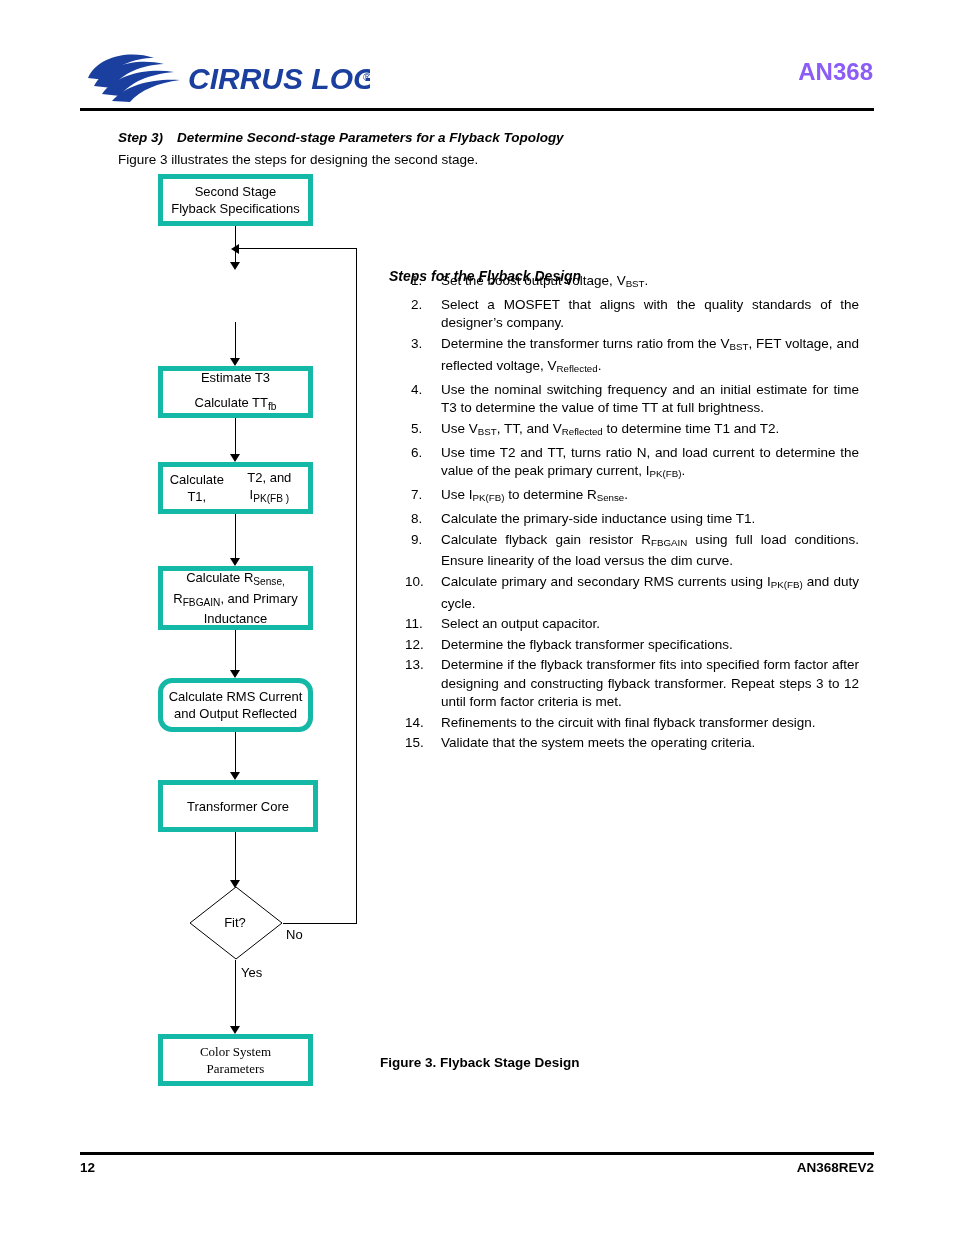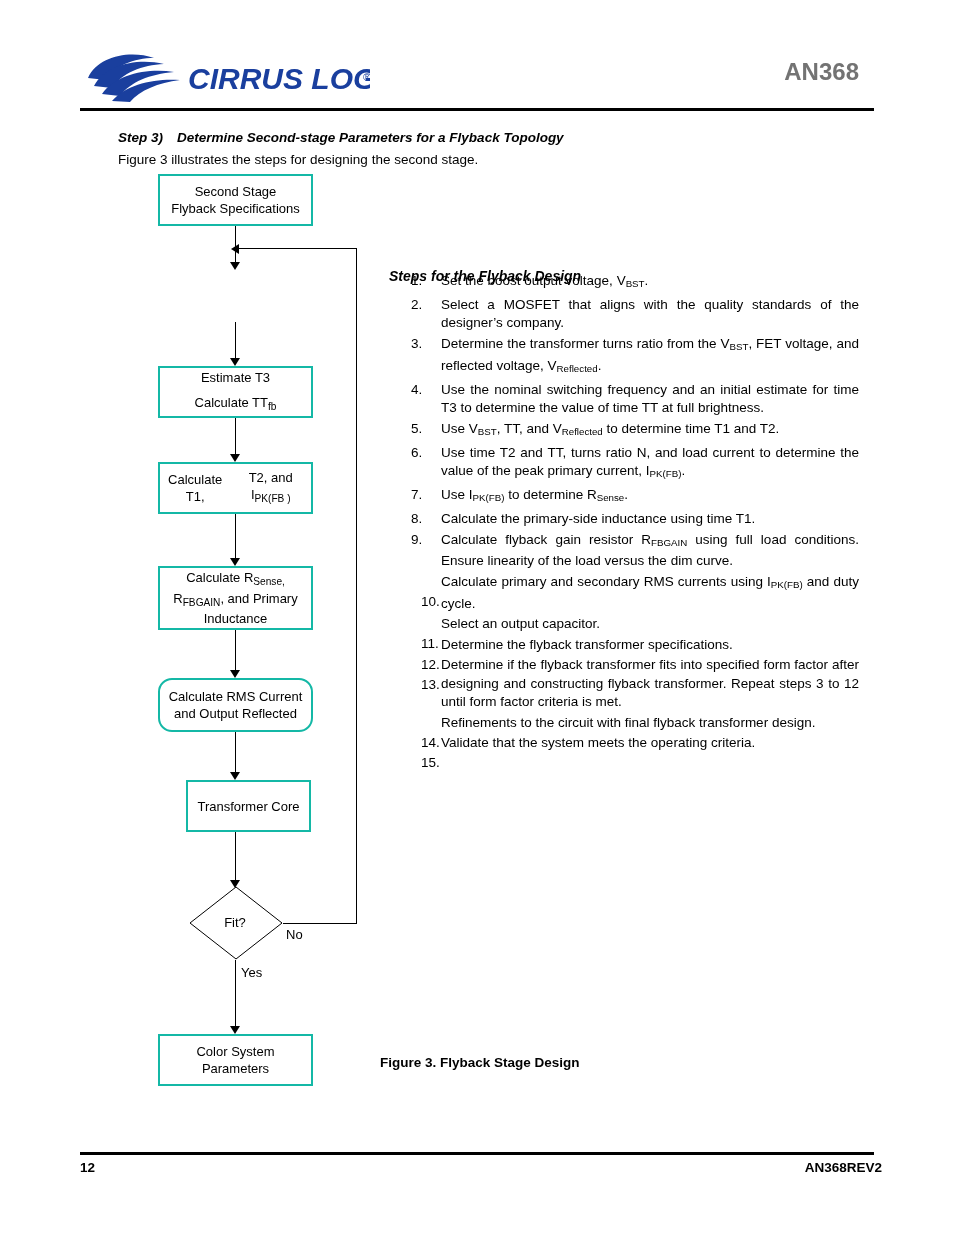--- a/index.html
+++ b/index.html
@@ -31,26 +31,26 @@
   .logo {
     position: absolute;
     left: 0px;
     top: 8px;
     width: 290px;
     height: 58px;
   }
   .logo svg { display: block; }
   .doc-id {
     position: absolute;
-    right: 15px;
+    right: 1px;
     top: 18px;
     font-size: 24px;
     font-weight: bold;
     letter-spacing: 0px;
-    color: #737373;
+    color: #8b5cf6;
   }
   .header-rule {
     position: absolute;
     left: 80px;
     top: 108px;
     width: 794px;
     height: 3px;
     background: #000;
   }
 
@@ -74,21 +74,21 @@
   
   .flow {
     position: absolute;
     left: 118px;
     top: 170px;
     width: 260px;
     height: 910px;
   }
   .fbox {
     position: absolute;
-    border: 2px solid #14b8a6;
+    border: 5px solid #14b8a6;
     background: #fff;
     display: flex;
     align-items: center;
     justify-content: center;
     text-align: center;
     font-size: 13px;
     line-height: 17px;
     box-sizing: border-box;
   }
   .fbox span.l { display: block; }
@@ -166,21 +166,21 @@
     padding-left: 52px;
     margin-bottom: 2px;
     text-align: justify;
   }
   ol.steps > li .marker {
     position: absolute;
     left: 22px;
     width: 26px;
     text-align: left;
   }
-  ol.steps > li.wide .marker { left: 32px; margin-top: 20px; }
+  ol.steps > li.wide .marker { left: 16px; }
 
   .figure-caption {
     position: absolute;
     left: 380px;
     top: 1055px;
     width: 470px;
     text-align: left;
     font-size: 13.5px;
     font-weight: bold;
   }
@@ -196,21 +196,21 @@
   }
   .footer-left {
     position: absolute;
     left: 80px;
     top: 1160px;
     font-size: 13.5px;
     font-weight: bold;
   }
   .footer-right {
     position: absolute;
-    right: 72px;
+    right: 80px;
     top: 1160px;
     font-size: 13.5px;
     font-weight: bold;
   }
 </style>
 </head>
 <body>
 
 <div class="page">
 
@@ -271,21 +271,21 @@
     <div class="arrowline" style="left:117px; top:460px; height:44px;"></div>
     <div class="arrowhead" style="left:112px; top:500px;"></div>
 
     <div class="fbox" style="left:40px; top:508px; width:155px; height:54px; flex-direction:column;border-radius:14px;">
       <span class="l">Calculate RMS Current</span>
       <span class="l">and Output Reflected</span>
     </div>
     <div class="arrowline" style="left:117px; top:562px; height:44px;"></div>
     <div class="arrowhead" style="left:112px; top:602px;"></div>
 
-    <div class="fbox" style="left:40px; top:610px; width:125px; height:52px;margin-left:28px;">
+    <div class="fbox" style="left:40px; top:610px; width:160px; height:52px;">
       <span class="l">Transformer Core</span>
     </div>
     <div class="arrowline" style="left:117px; top:662px; height:52px;"></div>
     <div class="arrowhead" style="left:112px; top:710px;"></div>
 
     <div class="diamond" style="left:71px; top:716px;">
       <svg width="94" height="74" viewBox="0 0 94 74" xmlns="http://www.w3.org/2000/svg">
         <polygon points="47,1 93,37 47,73 1,37" fill="#ffffff" stroke="#000000" stroke-width="1"></polygon>
       </svg>
     </div>
@@ -294,21 +294,21 @@
     <div class="hline" style="left:165px; top:753px; width:74px;"></div>
     <div class="vline" style="left:238px; top:78px; height:675px;"></div>
     <div class="hline" style="left:117px; top:78px; width:122px;"></div>
     <div class="arrowhead-left" style="left:113px; top:74px; transform:rotate(0deg);"></div>
     <div class="small-lbl" style="left:168px; top:757px;">No</div>
 
     <div class="arrowline" style="left:117px; top:790px; height:70px;"></div>
     <div class="arrowhead" style="left:112px; top:856px;"></div>
     <div class="small-lbl" style="left:123px; top:795px;">Yes</div>
 
-    <div class="fbox" style="left:40px; top:864px; width:155px; height:52px; flex-direction:column;">
+    <div class="fbox" style="left:40px; top:864px; width:155px; height:52px; flex-direction:column;font-family:Liberation Serif, serif;">
       <span class="l">Color System</span>
       <span class="l">Parameters</span>
     </div>
   </div>
 
   <div class="steps-title">Steps for the Flyback Design</div>
   <ol class="steps">
     <li><span class="marker">1.</span><span>Set the boost output voltage, V<sub>BST</sub>.</span></li>
     <li><span class="marker">2.</span><span>Select a MOSFET that aligns with the quality standards of the designer’s company.</span></li>
     <li><span class="marker">3.</span><span>Determine the transformer turns ratio from the V<sub>BST</sub>, FET voltage, and reflected voltage, V<sub>Reflected</sub>.</span></li>

